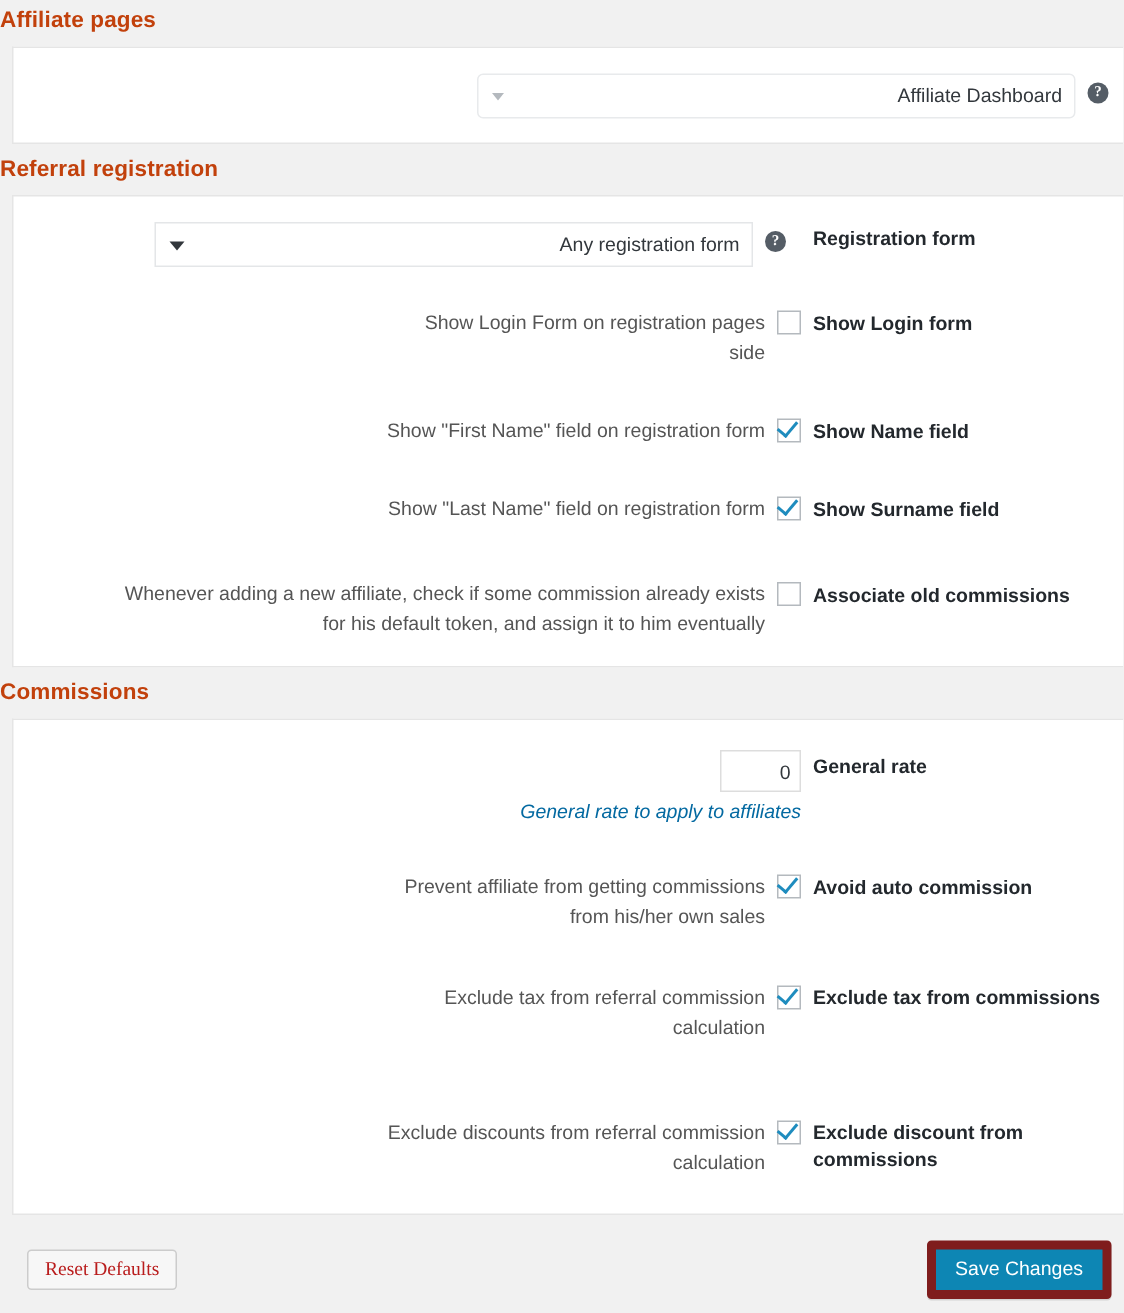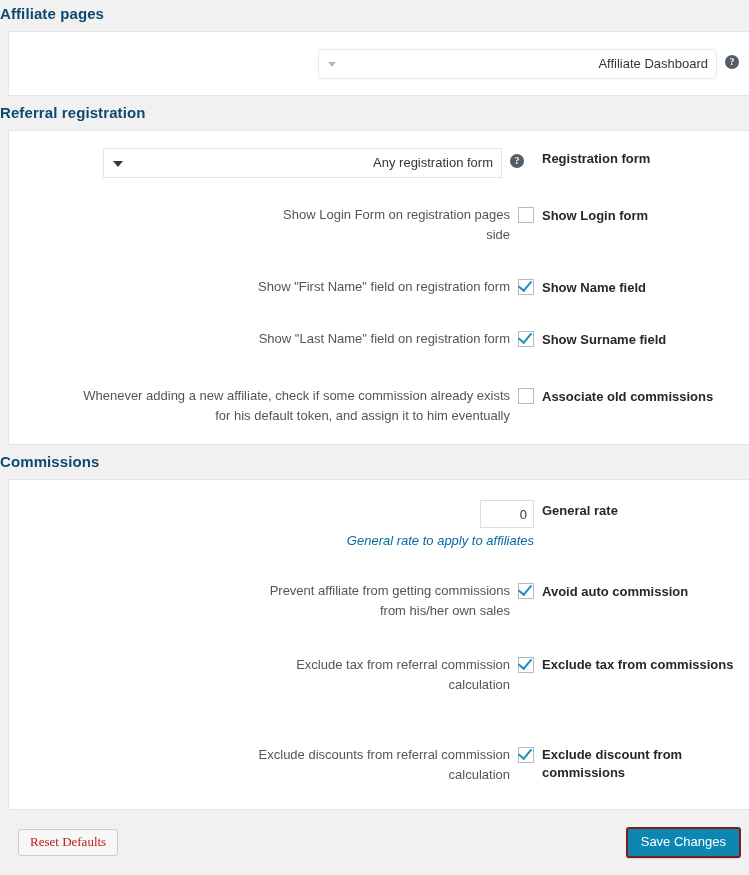--- a/index.html
+++ b/index.html
@@ -21,21 +21,21 @@
     height: 875px;
     position: relative;
   }
 
   
   .section-head {
     text-align: left;
     padding: 8px 8px 9px 0;
     font-size: 15px;
     font-weight: bold;
-    color: #0c4a6e;
+    color: #c2410c;
     letter-spacing: 0.1px;
     background: #f1f1f1;
   }
   .section-head.first { padding-top: 5px; }
 
   
   .panel {
     background: #fff;
     border: 1px solid #e5e5e5;
     border-right: none;
@@ -206,21 +206,21 @@
   
   .footer {
     display: flex;
     flex-direction: row-reverse;
     align-items: center;
     justify-content: space-between;
     padding: 17px 8px 0 8px;
   }
   .btn-primary {
     background: #0d86b4;
-    border: 2px solid #7f1d1d;
+    border: 6px solid #7f1d1d;
     color: #fff;
     font-family: "Liberation Sans", sans-serif;
     font-size: 13px;
     padding: 6px 13px 7px 13px;
     border-radius: 3px;
     cursor: pointer;
     line-height: 14px;
     box-shadow: 0 1px 0 rgba(0,0,0,.12);
   }
   .btn-secondary {

